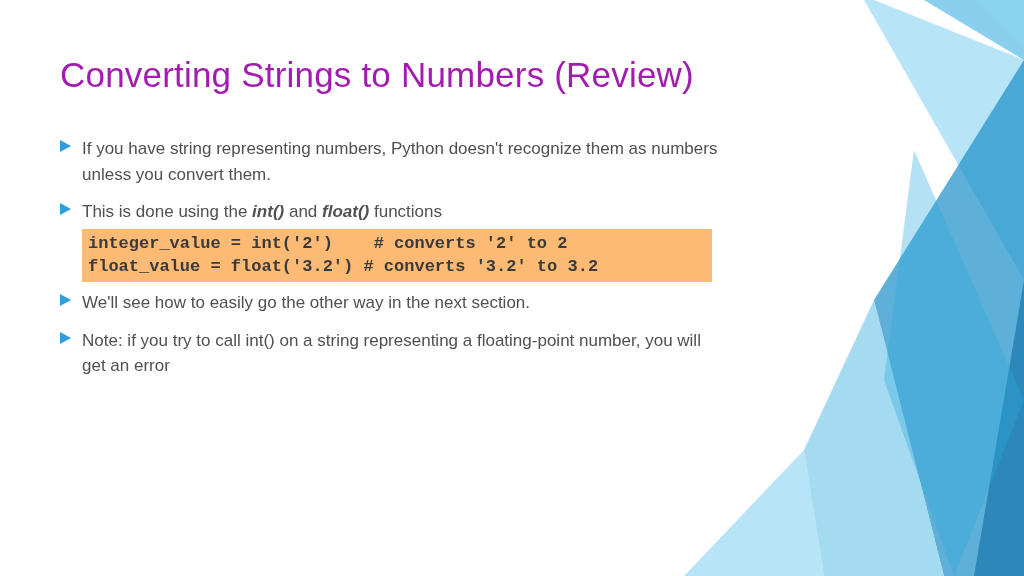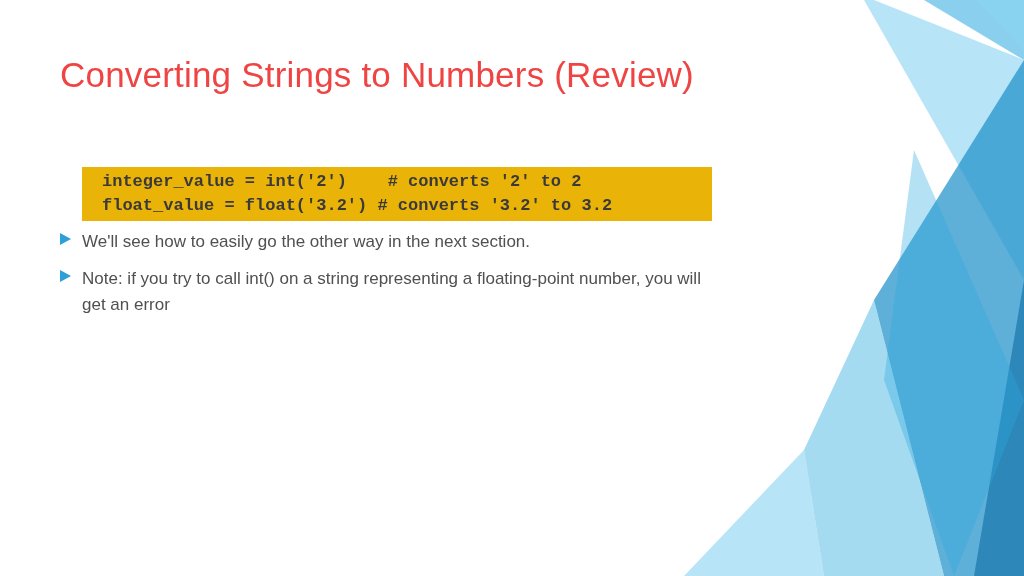--- a/index.html
+++ b/index.html
@@ -23,24 +23,24 @@
       height: 576px;
       z-index: 0;
       pointer-events: none;
     }
     .content {
       position: relative;
       z-index: 1;
       padding: 55px 70px 40px 60px;
     }
     .title {
-      color: #ef4444;
+      color: #a21caf;
       font-size: 35px;
       font-weight: 400;
-      margin-bottom: 72px;
+      margin-bottom: 41px;
       letter-spacing: 0.2px;
     }
     .bullet-list {
       list-style: none;
     }
     .bullet-item {
       display: flex;
       align-items: flex-start;
       margin-bottom: 12px;
       color: #505050;
@@ -57,26 +57,26 @@
     }
     .bullet-text {
       flex: 1;
       max-width: 640px;
     }
     .bullet-text em {
       font-style: italic;
       font-weight: bold;
     }
     .code-block {
-      background: #eab308;
+      background: #fdba74;
       font-family: 'Courier New', Courier, monospace;
       font-weight: bold;
       font-size: 17px;
       color: #3a3a3a;
-      padding: 3px 20px;
+      padding: 3px 6px;
       margin: 4px 0 8px 22px;
       max-width: 630px;
       white-space: pre;
       line-height: 1.4;
     }
   </style>
 </head>
 <body>
 
 <svg class="bg-decoration" viewBox="0 0 400 576" preserveAspectRatio="none">
@@ -87,21 +87,37 @@
   <polygon points="180,450 200,576 60,576" fill="#7dcef0" opacity="0.55"></polygon>
   <polygon points="400,280 400,576 350,576" fill="#0d6ea3" opacity="0.6"></polygon>
   <polygon points="340,0 400,0 400,50 352,0" fill="#88d4f2" opacity="0.6"></polygon>
   <polygon points="290,150 400,400 330,576 260,380" fill="#2ba8e0" opacity="0.35"></polygon>
 </svg>
 
 <div class="content">
   <h1 class="title">Converting Strings to Numbers (Review)</h1>
 
   <ul class="bullet-list">
+    <li class="bullet-item">
+      <span class="bullet-marker">
+        <svg width="11" height="12" viewBox="0 0 11 12">
+            <polygon points="0,0 11,6 0,12" fill="#2f9fd8"></polygon>
+          </svg>
+      </span>
+      <span class="bullet-text">If you have string representing numbers, Python doesn't recognize them as numbers unless you convert them.</span>
+    </li>
 
+    <li class="bullet-item" style="margin-bottom:4px;">
+      <span class="bullet-marker">
+        <svg width="11" height="12" viewBox="0 0 11 12">
+            <polygon points="0,0 11,6 0,12" fill="#2f9fd8"></polygon>
+          </svg>
+      </span>
+      <span class="bullet-text">This is done using the <em>int()</em> and <em>float()</em> functions</span>
+    </li>
 
     <div class="code-block">integer_value = int('2')    # converts '2' to 2
 float_value = float('3.2') # converts '3.2' to 3.2</div>
 
     <li class="bullet-item">
       <span class="bullet-marker">
         <svg width="11" height="12" viewBox="0 0 11 12">
             <polygon points="0,0 11,6 0,12" fill="#2f9fd8"></polygon>
           </svg>
       </span>

